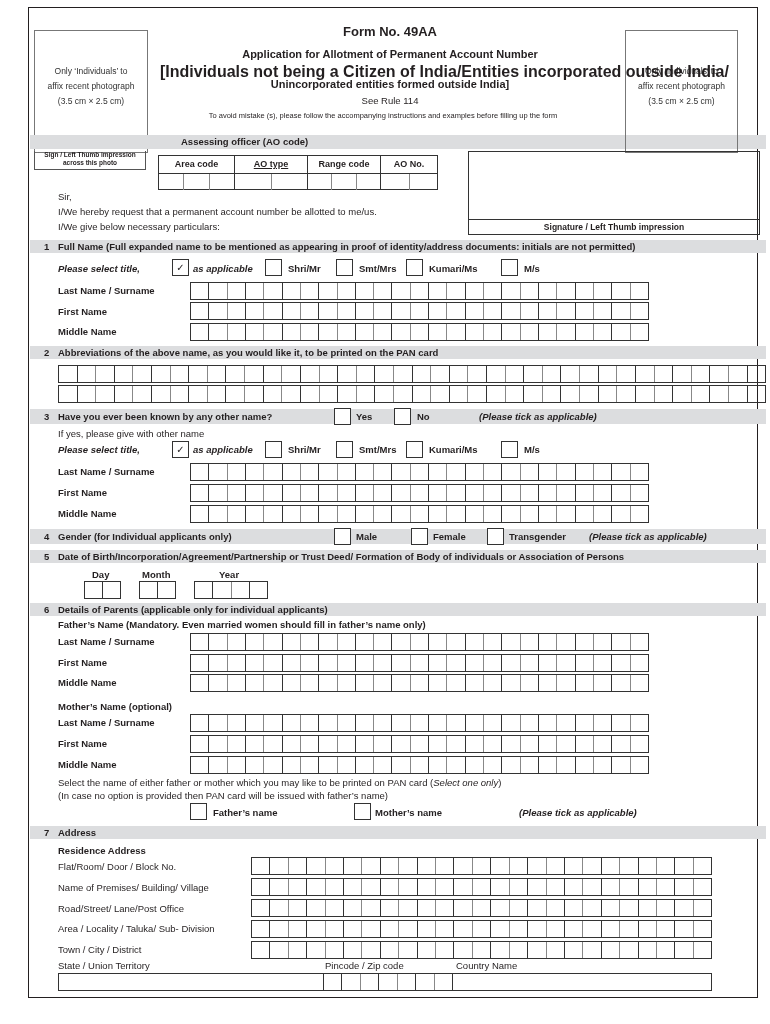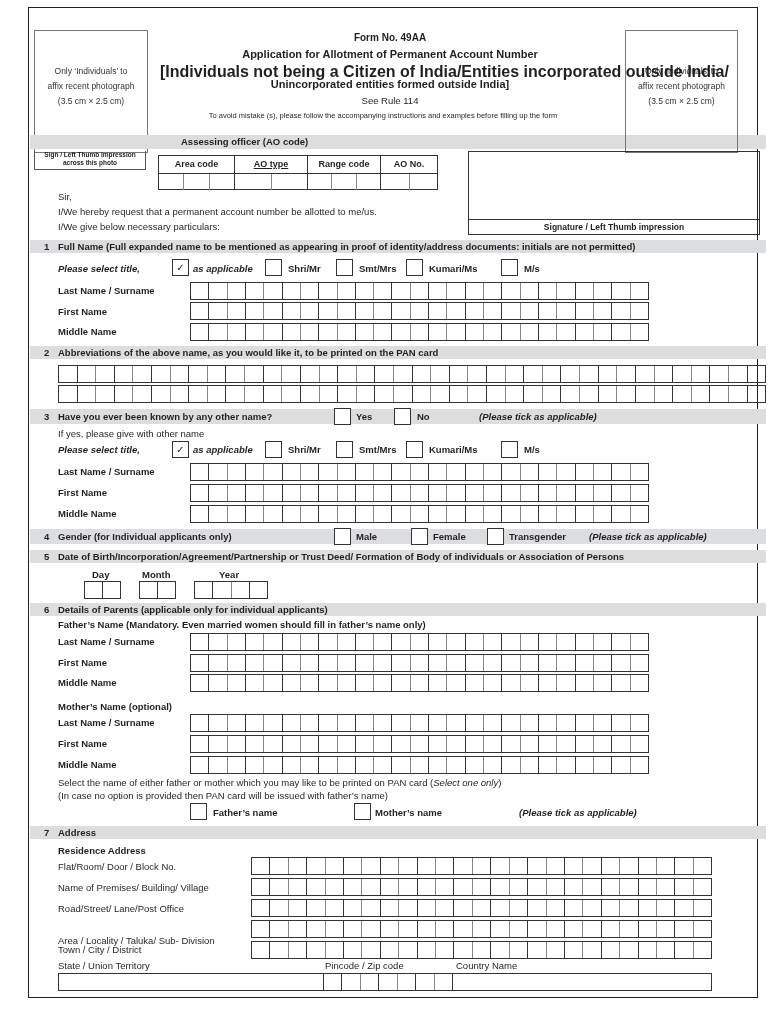--- a/index.html
+++ b/index.html
@@ -42,21 +42,21 @@
 </div>
 
 <div class="photo" style="left:625px;top:30px;width:111px;height:121px;">
   <div class="photo-text" style="top:33px;">
     <div>Only ‘Individuals’ to</div>
     <div>affix recent photograph</div>
     <div>(3.5 cm × 2.5 cm)</div>
   </div>
 </div>
 
-<div class="t-center bold" style="left:160px;width:460px;top:32px;font-size:10px;">Form No. 49AA</div>
+<div class="t-center bold" style="left:160px;width:460px;top:24px;font-size:13px;">Form No. 49AA</div>
 <div class="t-center bold" style="left:160px;width:460px;top:48px;font-size:11px;">Application for Allotment of Permanent Account Number</div>
 <div class="t-center bold" style="left:160px;width:460px;top:63px;font-size:16px;">[Individuals not being a Citizen of India/Entities incorporated outside India/</div>
 <div class="t-center bold" style="left:160px;width:460px;top:78px;font-size:11px;">Unincorporated entities formed outside India]</div>
 <div class="t-center" style="left:160px;width:460px;top:95px;font-size:9.5px;">See Rule 114</div>
 <div class="t-center" style="left:148px;width:470px;top:111px;font-size:7.5px;">To avoid mistake (s), please follow the accompanying instructions and examples before filling up the form</div>
 
 <div class="abs" style="left:30px;top:135px;width:736px;height:14px;background:#dcdddf;"></div>
 <div class="abs bold" style="left:181px;top:136px;font-size:9.5px;">Assessing officer (AO code)</div>
 <div class="photo" style="left:625px;top:30px;width:111px;height:121px;background:transparent;"></div>
 
@@ -689,21 +689,21 @@
     <div class="c"></div>
     <div class="c"></div>
     <div class="c"></div>
     <div class="c"></div>
     <div class="c"></div>
     <div class="c"></div>
     <div class="c"></div>
     <div class="c"></div>
     <div class="c"></div>
   </div>
-<div class="txt" style="left:58px;top:923px;margin-top:12px;">Area / Locality / Taluka/ Sub- Division</div>
+<div class="txt" style="left:58px;top:923px;">Area / Locality / Taluka/ Sub- Division</div>
 <div class="cells grid25" style="left:251px;top:920px;width:461px;height:18px;">
     <div class="c"></div>
     <div class="c"></div>
     <div class="c"></div>
     <div class="c"></div>
     <div class="c"></div>
     <div class="c"></div>
     <div class="c"></div>
     <div class="c"></div>
     <div class="c"></div>

